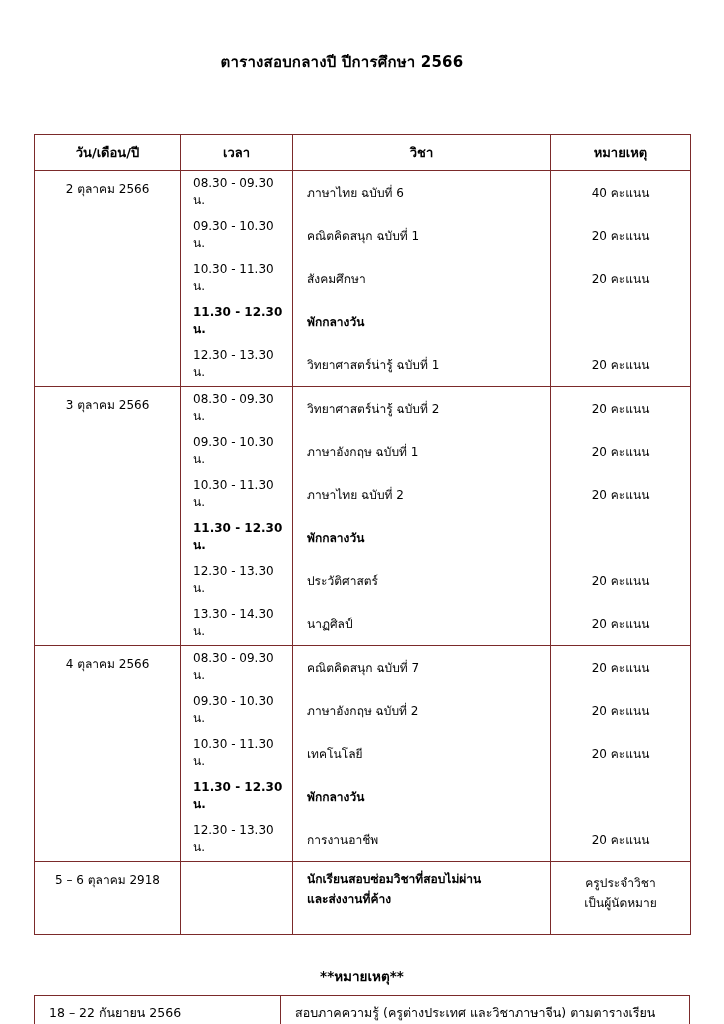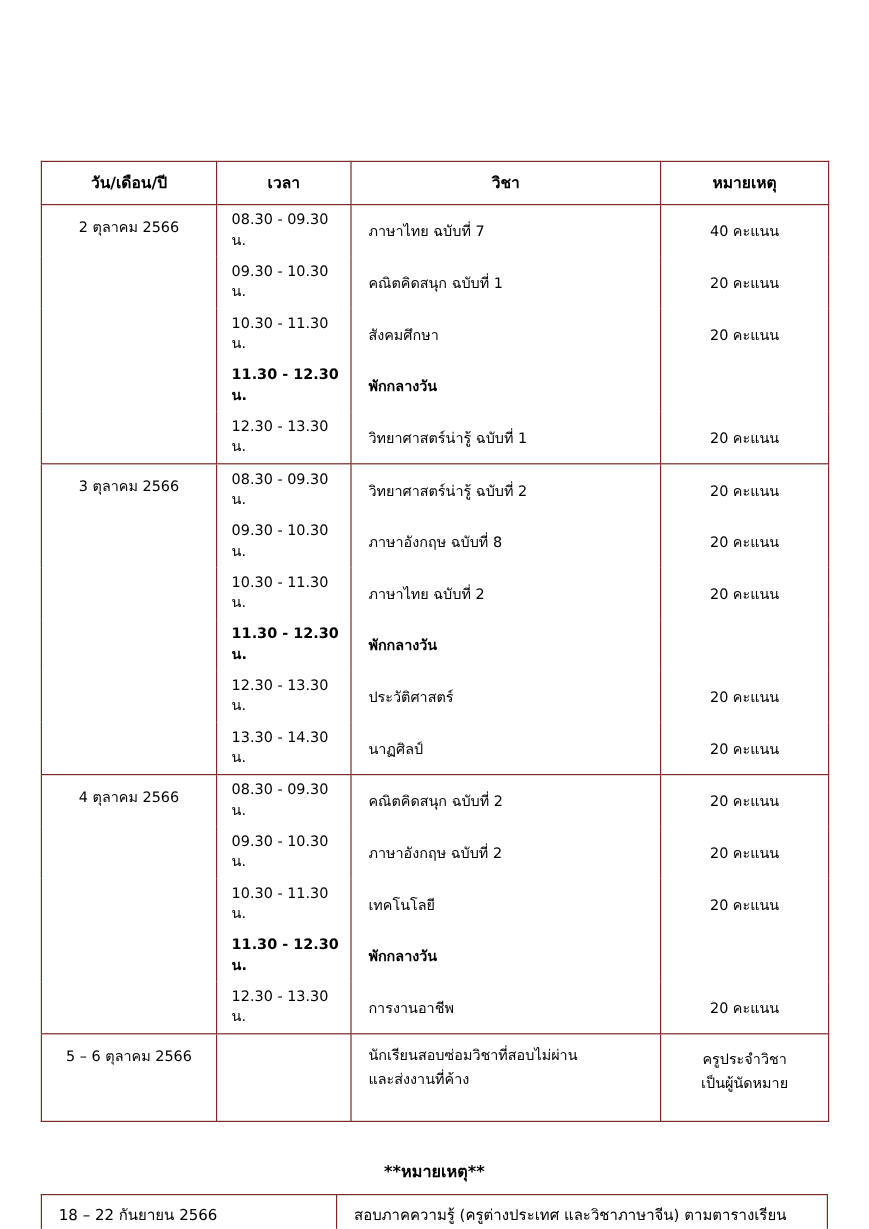--- a/index.html
+++ b/index.html
@@ -117,38 +117,39 @@
   }
   .two-line { line-height: 1.65; }
 </style>
 </head>
 <body>
 
 <div class="page">
 
   <div class="header">
     <div class="title-block">
+      <div class="title-line1">ตารางสอบกลางปี  ปีการศึกษา 2566</div>
     </div>
   </div>
 
   <table class="exam-table">
     <thead>
       <tr>
         <th class="col-date">วัน/เดือน/ปี</th>
         <th class="col-time" style="text-align:center;padding-left:8px !important;">เวลา</th>
         <th class="col-subj" style="text-align:center;padding-left:8px !important;">วิชา</th>
         <th class="col-note">หมายเหตุ</th>
       </tr>
     </thead>
     <tbody>
 
       <tr>
         <td class="col-date nb" rowspan="5" style="vertical-align:top;padding-top:8px;">2 ตุลาคม 2566</td>
         <td class="col-time nb">08.30 - 09.30 น.</td>
-        <td class="col-subj nb">ภาษาไทย ฉบับที่ 7</td>
+        <td class="col-subj nb">ภาษาไทย ฉบับที่ 6</td>
         <td class="col-note nb">40 คะแนน</td>
       </tr>
       <tr>
         <td class="col-time nb nt">09.30 - 10.30 น.</td>
         <td class="col-subj nb nt">คณิตคิดสนุก ฉบับที่ 1</td>
         <td class="col-note nb nt">20 คะแนน</td>
       </tr>
       <tr>
         <td class="col-time nb nt">10.30 - 11.30 น.</td>
         <td class="col-subj nb nt">สังคมศึกษา</td>
@@ -166,21 +167,21 @@
       </tr>
 
       <tr>
         <td class="col-date nb" rowspan="6" style="vertical-align:top;padding-top:8px;">3 ตุลาคม 2566</td>
         <td class="col-time nb">08.30 - 09.30 น.</td>
         <td class="col-subj nb">วิทยาศาสตร์น่ารู้ ฉบับที่ 2</td>
         <td class="col-note nb">20 คะแนน</td>
       </tr>
       <tr>
         <td class="col-time nb nt">09.30 - 10.30 น.</td>
-        <td class="col-subj nb nt">ภาษาอังกฤษ ฉบับที่ 8</td>
+        <td class="col-subj nb nt">ภาษาอังกฤษ ฉบับที่ 1</td>
         <td class="col-note nb nt">20 คะแนน</td>
       </tr>
       <tr>
         <td class="col-time nb nt">10.30 - 11.30 น.</td>
         <td class="col-subj nb nt">ภาษาไทย ฉบับที่ 2</td>
         <td class="col-note nb nt">20 คะแนน</td>
       </tr>
       <tr>
         <td class="col-time nb nt bold">11.30 - 12.30 น.</td>
         <td class="col-subj nb nt bold">พักกลางวัน</td>
@@ -193,21 +194,21 @@
       </tr>
       <tr class="group-end">
         <td class="col-time nt">13.30 - 14.30 น.</td>
         <td class="col-subj nt">นาฏศิลป์</td>
         <td class="col-note nt">20 คะแนน</td>
       </tr>
 
       <tr>
         <td class="col-date nb" rowspan="5" style="vertical-align:top;padding-top:8px;">4 ตุลาคม 2566</td>
         <td class="col-time nb">08.30 - 09.30 น.</td>
-        <td class="col-subj nb">คณิตคิดสนุก ฉบับที่ 2</td>
+        <td class="col-subj nb">คณิตคิดสนุก ฉบับที่ 7</td>
         <td class="col-note nb">20 คะแนน</td>
       </tr>
       <tr>
         <td class="col-time nb nt">09.30 - 10.30 น.</td>
         <td class="col-subj nb nt">ภาษาอังกฤษ ฉบับที่ 2</td>
         <td class="col-note nb nt">20 คะแนน</td>
       </tr>
       <tr>
         <td class="col-time nb nt">10.30 - 11.30 น.</td>
         <td class="col-subj nb nt">เทคโนโลยี</td>
@@ -218,23 +219,23 @@
         <td class="col-subj nb nt bold">พักกลางวัน</td>
         <td class="col-note nb nt"></td>
       </tr>
       <tr class="group-end">
         <td class="col-time nt">12.30 - 13.30 น.</td>
         <td class="col-subj nt">การงานอาชีพ</td>
         <td class="col-note nt">20 คะแนน</td>
       </tr>
 
       <tr>
-        <td class="col-date" style="vertical-align:top;padding-top:8px;">5 – 6 ตุลาคม 2566</td>
+        <td class="col-date" style="vertical-align:top;padding-top:8px;">5 – 6 ตุลาคม 2918</td>
         <td class="col-time"></td>
-        <td class="col-subj two-line" style="padding-top:8px;padding-bottom:24px;">
+        <td class="col-subj two-line" style="padding-top:8px;padding-bottom:24px;font-weight:bold;">
           <div>นักเรียนสอบซ่อมวิชาที่สอบไม่ผ่าน</div>
           <div>และส่งงานที่ค้าง</div>
         </td>
         <td class="col-note two-line" style="padding-top:8px;padding-bottom:16px;">
           <div>ครูประจำวิชา</div>
           <div>เป็นผู้นัดหมาย</div>
         </td>
       </tr>
     </tbody>
   </table>

